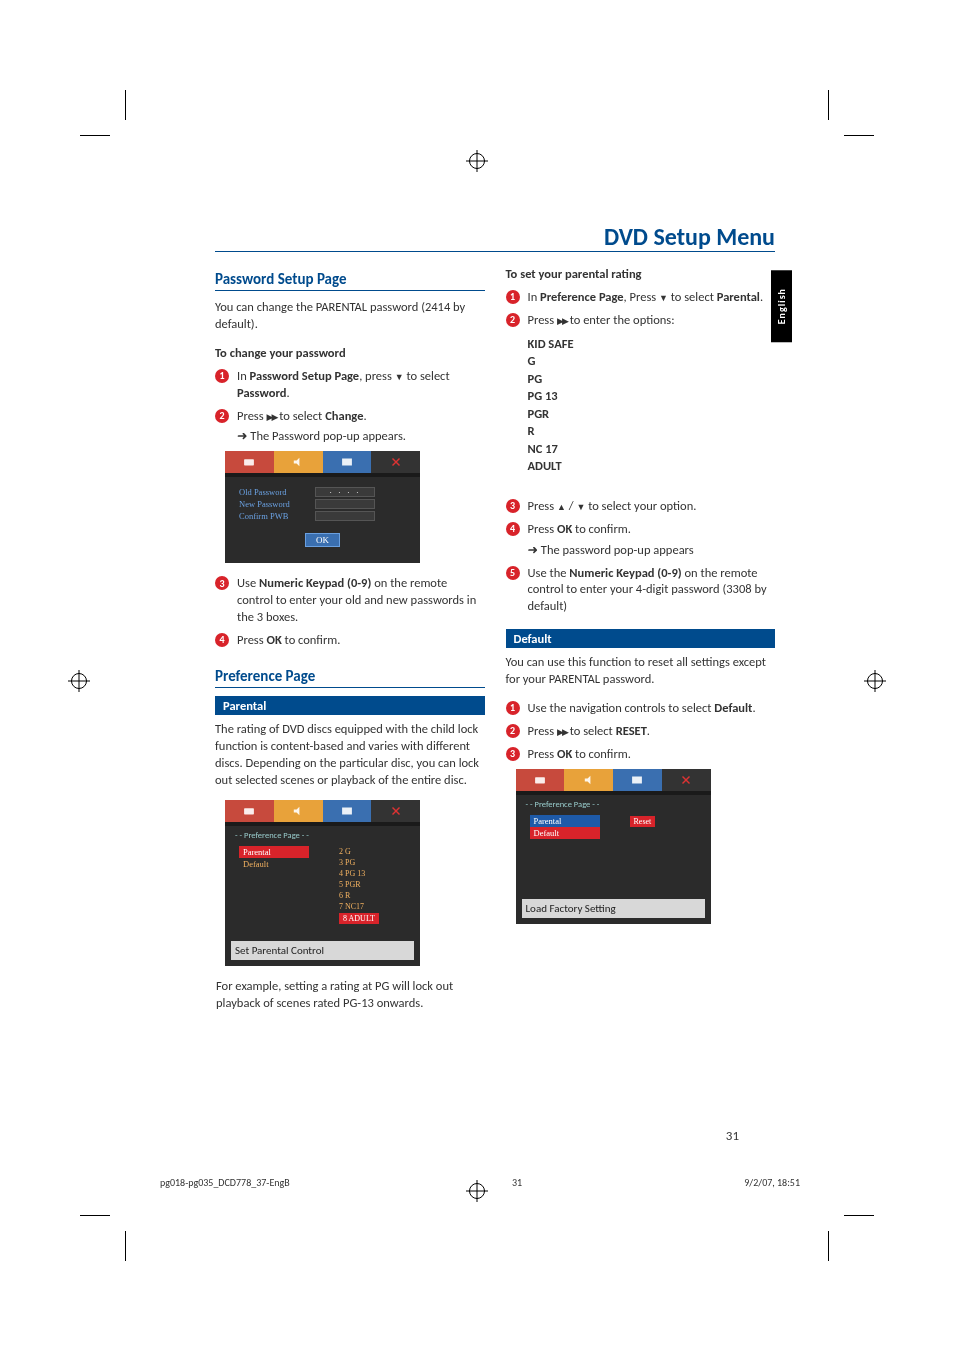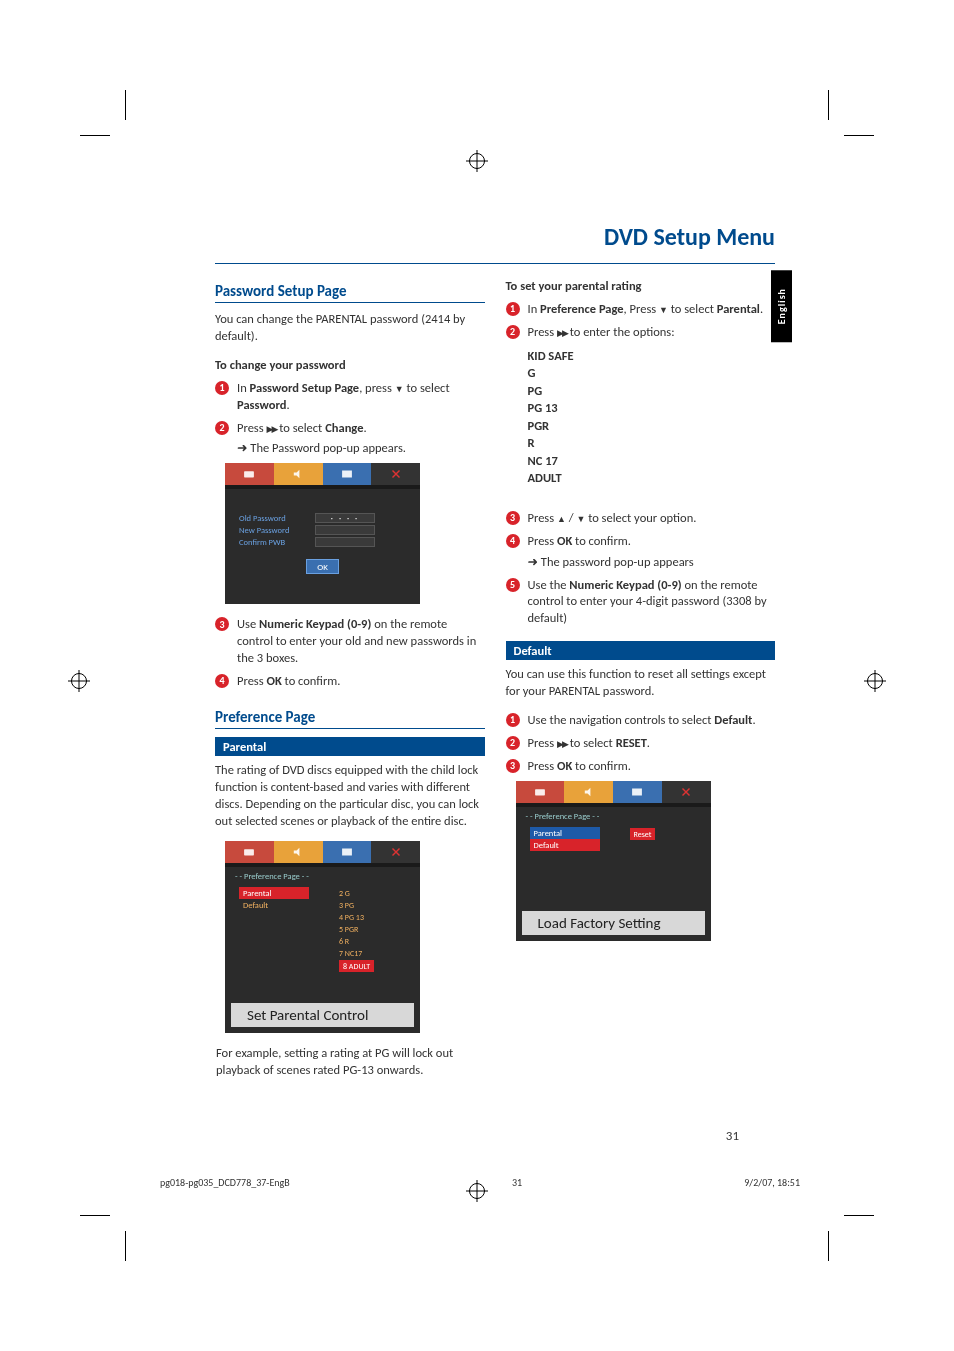--- a/index.html
+++ b/index.html
@@ -68,21 +68,21 @@
     position: absolute;
     left: 215px; top: 222px;
     width: 560px;
   }
   .page-title {
     color: #004b8d;
     font-size: 24px;
     font-weight: 600;
     text-align: right;
     border-bottom: 1px solid #004b8d;
-    padding-bottom: 12px;
+    padding-bottom: 0;
     margin-bottom: 14px;
   }
   .cols { display: flex; gap: 21px; }
   .col { flex: 1; min-width: 0; }
 
   .h2 { color:#004b8d; font-size:15px; font-weight:600; border-bottom:1px solid #004b8d; padding-bottom:2px; margin-top:4px; margin-bottom:8px; }
   .intro { font-size: 12.5px; line-height:1.35; margin-bottom:12px; }
   .bold { font-weight:600; }
   .subh { font-weight:600; font-size:12.5px; margin-bottom:8px; }
 
@@ -106,22 +106,22 @@
     padding: 0 0 6px 0; margin: 6px 0 12px 10px;
   }
   .osd .tabs { display:flex; height:22px; }
   .osd .tabs .t { flex:1; display:flex; align-items:center; justify-content:center; }
   .osd .tabs .t1 { background:#c74a3d; }
   .osd .tabs .t2 { background:#e8a23a; }
   .osd .tabs .t3 { background:#3a6fb0; }
   .osd .tabs .t4 { background:#333; }
   .osd .tabs svg { width:14px; height:14px; }
   .osd .tabrow { background:#1a1a1a; height:4px; }
-  .osd .bodyarea { padding:24px 14px; min-height:70px; }
-  .osd .caption { background:#d8d8d8; color:#222; padding:3px 16px; font-size:15px; margin: 6px 6px 0 6px; }
+  .osd .bodyarea { padding:10px 14px; min-height:70px;font-family:Liberation Serif, serif; }
+  .osd .caption { background:#d8d8d8; color:#222; padding:3px 4px; font-size:11px; margin: 6px 6px 0 6px; }
   .osd .okbtn { display:inline-block; background:#3a6fb0; color:#fff; padding:1px 10px; border:1px solid #6aa0e0; margin-top:10px; font-size:9px; }
   .osd-row { display:flex; align-items:center; gap:6px; font-size:8.5px; margin-bottom:2px; }
   .osd-row .lbl { width:70px; color:#6aa0e0; }
   .osd-row .field { width:60px; height:10px; background:#3a3a3a; border:1px solid #555; }
   .osd-row .field.dots { color:#fff; text-align:center; line-height:8px; letter-spacing:2px; }
   .osd .listcol { display:flex; }
   .osd .leftlist { width:70px; }
   .osd .leftlist div { font-size:8.5px; padding:1px 4px; }
   .osd .leftlist .sel { background:#d8232a; color:#fff; }
   .osd .leftlist .alt { color:#f0b060; }

